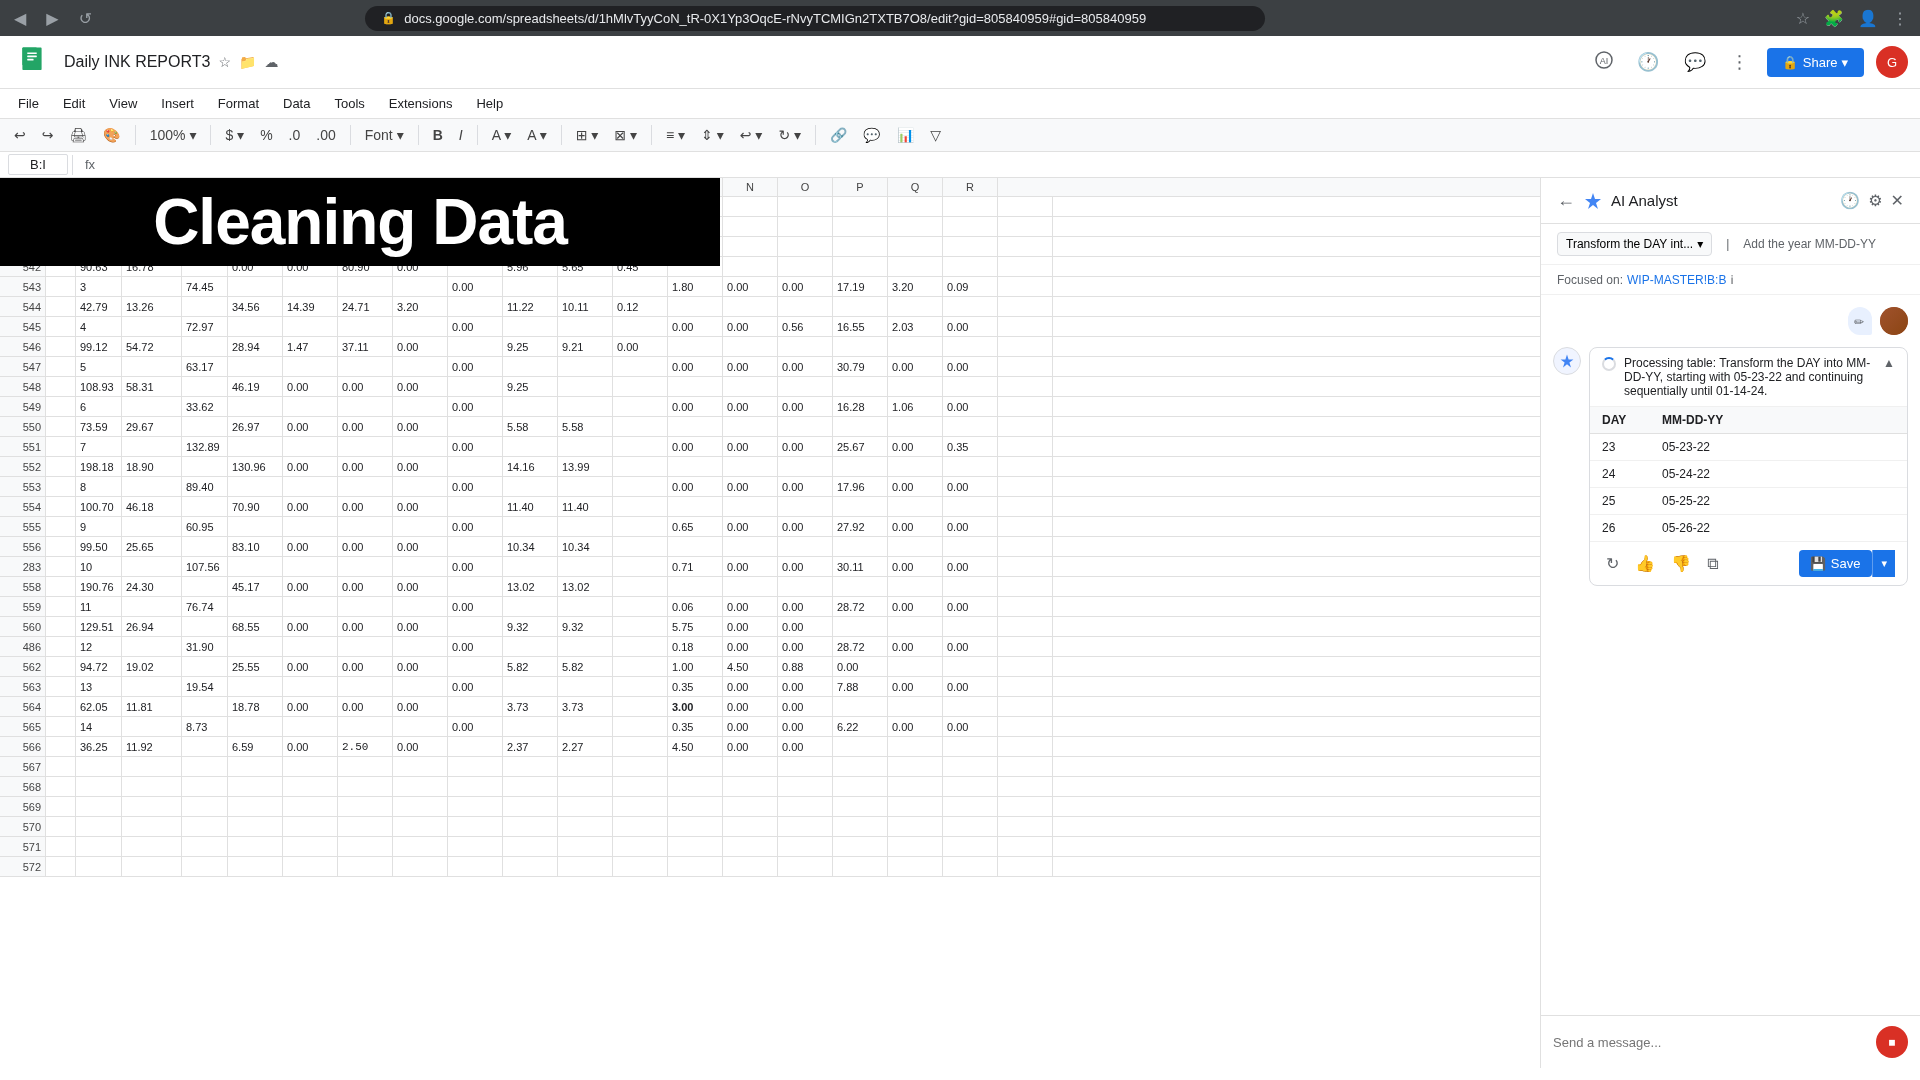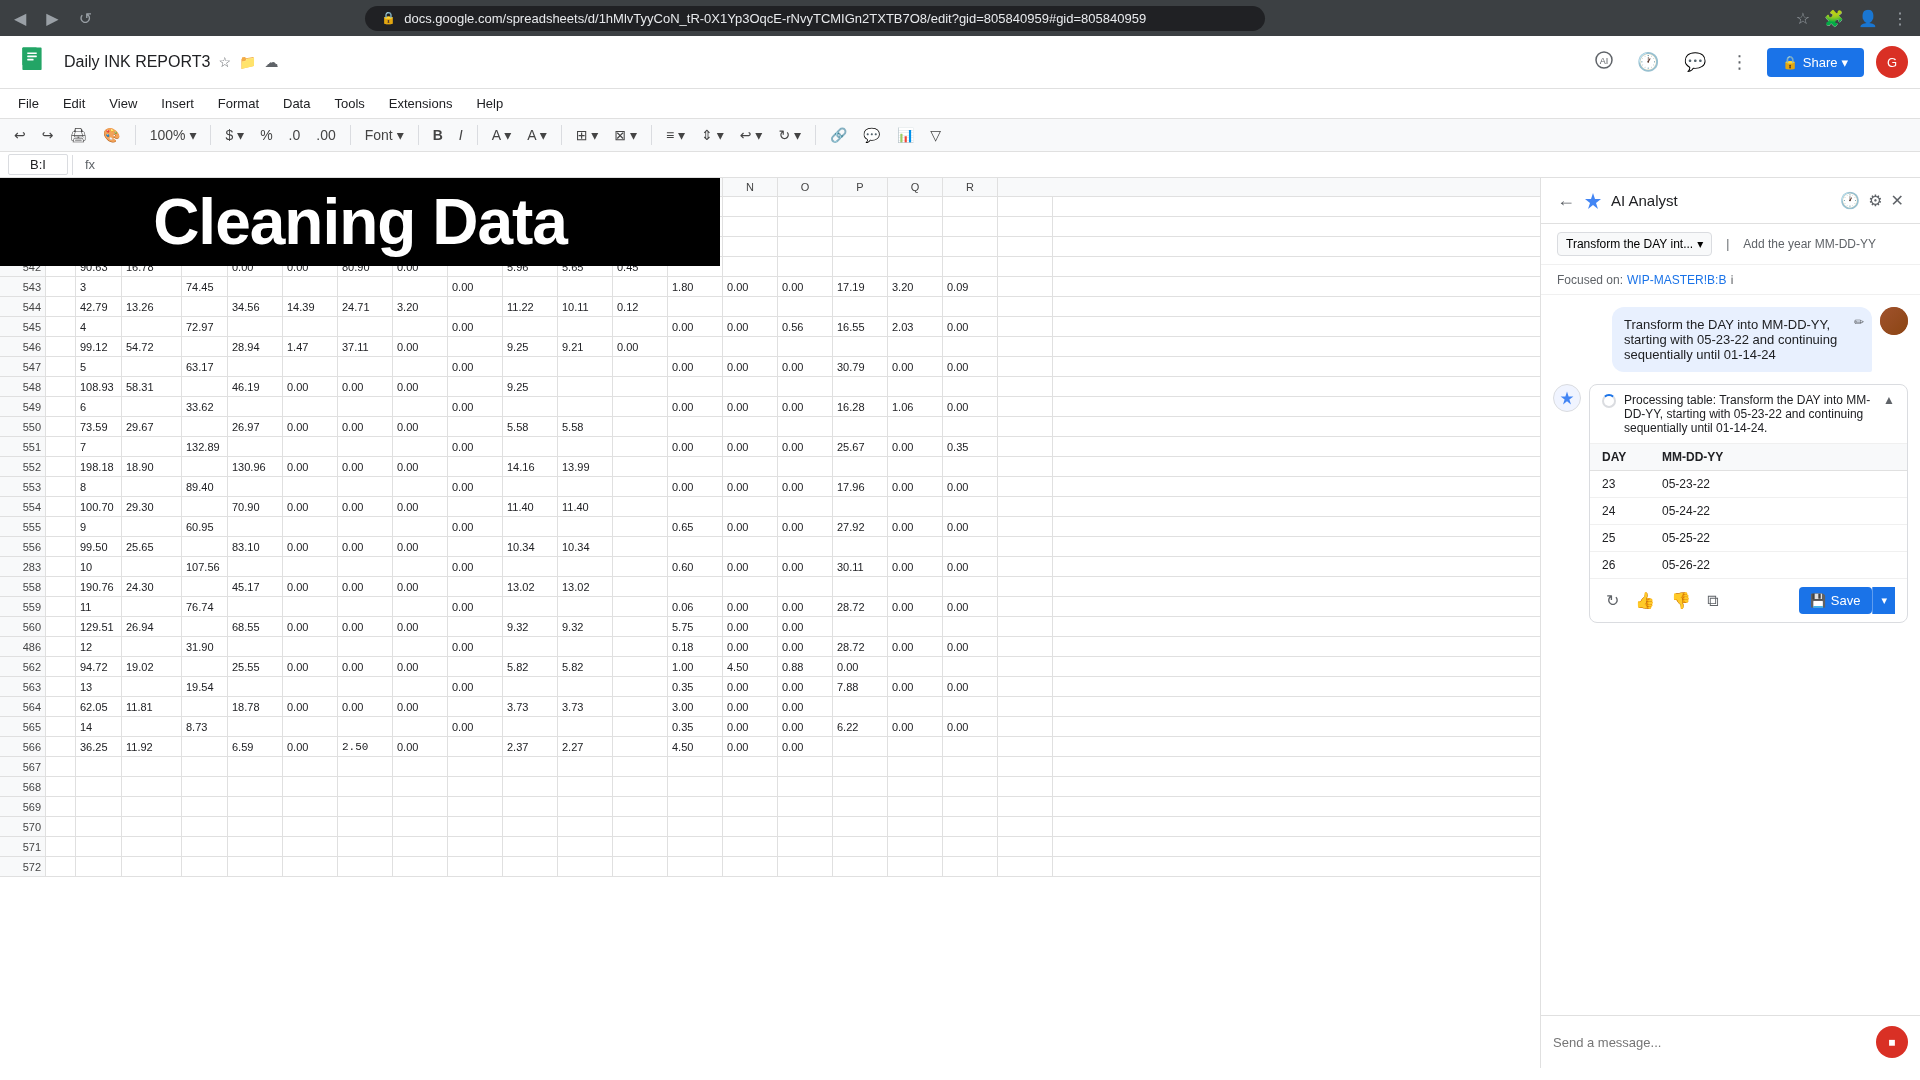--- a/index.html
+++ b/index.html
@@ -932,21 +932,21 @@
             <div class="cell col-O" style="width: 55px; min-width: 55px;">0.00</div>
             <div class="cell col-P" style="width: 55px; min-width: 55px;">17.96</div>
             <div class="cell col-Q" style="width: 55px; min-width: 55px;">0.00</div>
             <div class="cell col-R" style="width: 55px; min-width: 55px;">0.00</div>
             <div class="cell " style="width: 55px; min-width: 55px;"></div>
           </div>
           <div class="grid-row">
             <div class="row-num">554</div>
             <div class="cell col-A" style="width: 30px; min-width: 30px;"></div>
             <div class="cell col-B" style="width: 46px; min-width: 46px;">100.70</div>
-            <div class="cell col-C" style="width: 60px; min-width: 60px;">29.30</div>
+            <div class="cell col-C" style="width: 60px; min-width: 60px;">46.18</div>
             <div class="cell col-D" style="width: 46px; min-width: 46px;"></div>
             <div class="cell col-E" style="width: 55px; min-width: 55px;">70.90</div>
             <div class="cell col-F" style="width: 55px; min-width: 55px;">0.00</div>
             <div class="cell col-G" style="width: 55px; min-width: 55px;">0.00</div>
             <div class="cell col-H" style="width: 55px; min-width: 55px;">0.00</div>
             <div class="cell col-I" style="width: 55px; min-width: 55px;"></div>
             <div class="cell col-J" style="width: 55px; min-width: 55px;">11.40</div>
             <div class="cell col-K" style="width: 55px; min-width: 55px;">11.40</div>
             <div class="cell col-L" style="width: 55px; min-width: 55px;"></div>
             <div class="cell col-M" style="width: 55px; min-width: 55px;"></div>
@@ -1008,21 +1008,21 @@
             <div class="cell col-C" style="width: 60px; min-width: 60px;"></div>
             <div class="cell col-D" style="width: 46px; min-width: 46px;">107.56</div>
             <div class="cell col-E" style="width: 55px; min-width: 55px;"></div>
             <div class="cell col-F" style="width: 55px; min-width: 55px;"></div>
             <div class="cell col-G" style="width: 55px; min-width: 55px;"></div>
             <div class="cell col-H" style="width: 55px; min-width: 55px;"></div>
             <div class="cell col-I" style="width: 55px; min-width: 55px;">0.00</div>
             <div class="cell col-J" style="width: 55px; min-width: 55px;"></div>
             <div class="cell col-K" style="width: 55px; min-width: 55px;"></div>
             <div class="cell col-L" style="width: 55px; min-width: 55px;"></div>
-            <div class="cell col-M" style="width: 55px; min-width: 55px;">0.60</div>
+            <div class="cell col-M" style="width: 55px; min-width: 55px;">0.71</div>
             <div class="cell col-N" style="width: 55px; min-width: 55px;">0.00</div>
             <div class="cell col-O" style="width: 55px; min-width: 55px;">0.00</div>
             <div class="cell col-P" style="width: 55px; min-width: 55px;">30.11</div>
             <div class="cell col-Q" style="width: 55px; min-width: 55px;">0.00</div>
             <div class="cell col-R" style="width: 55px; min-width: 55px;">0.00</div>
             <div class="cell " style="width: 55px; min-width: 55px;"></div>
           </div>
           <div class="grid-row">
             <div class="row-num">558</div>
             <div class="cell col-A" style="width: 30px; min-width: 30px;"></div>
@@ -1162,21 +1162,21 @@
             <div class="cell col-C" style="width: 60px; min-width: 60px;">11.81</div>
             <div class="cell col-D" style="width: 46px; min-width: 46px;"></div>
             <div class="cell col-E" style="width: 55px; min-width: 55px;">18.78</div>
             <div class="cell col-F" style="width: 55px; min-width: 55px;">0.00</div>
             <div class="cell col-G" style="width: 55px; min-width: 55px;">0.00</div>
             <div class="cell col-H" style="width: 55px; min-width: 55px;">0.00</div>
             <div class="cell col-I" style="width: 55px; min-width: 55px;"></div>
             <div class="cell col-J" style="width: 55px; min-width: 55px;">3.73</div>
             <div class="cell col-K" style="width: 55px; min-width: 55px;">3.73</div>
             <div class="cell col-L" style="width: 55px; min-width: 55px;"></div>
-            <div class="cell col-M" style="width: 55px; min-width: 55px;">3.00</div>
+            <div class="cell col-M" style="width: 55px; min-width: 55px; font-weight: bold;">3.00</div>
             <div class="cell col-N" style="width: 55px; min-width: 55px;">0.00</div>
             <div class="cell col-O" style="width: 55px; min-width: 55px;">0.00</div>
             <div class="cell col-P" style="width: 55px; min-width: 55px;"></div>
             <div class="cell col-Q" style="width: 55px; min-width: 55px;"></div>
             <div class="cell col-R" style="width: 55px; min-width: 55px;"></div>
             <div class="cell " style="width: 55px; min-width: 55px;"></div>
           </div>
           <div class="grid-row">
             <div class="row-num">565</div>
             <div class="cell col-A" style="width: 30px; min-width: 30px;"></div>
@@ -1384,21 +1384,20 @@
     <div class="focused-bar">
       <span>Focused on:</span>
       <a class="focused-link">WIP-MASTER!B:B</a>
       <span class="info-icon">ℹ</span>
     </div>
 
     <div class="ai-chat-area">
 
       <div class="user-message">
         <div class="user-bubble">
-          <span>Transform the DAY into MM-DD-YY, starting with 05-23-22 and continuing sequentially until 01-14-24</span>
           <span class="edit-icon">✏</span>
         </div>
         <div class="user-avatar">
           <div style="width:28px;height:28px;background:linear-gradient(135deg,#a0522d,#8b4513);border-radius:50%;"></div>
         </div>
       </div>
 
       <div class="ai-response">
         <div class="ai-logo-small">
           <svg width="16" height="16" viewBox="0 0 20 20" xmlns="http://www.w3.org/2000/svg">

